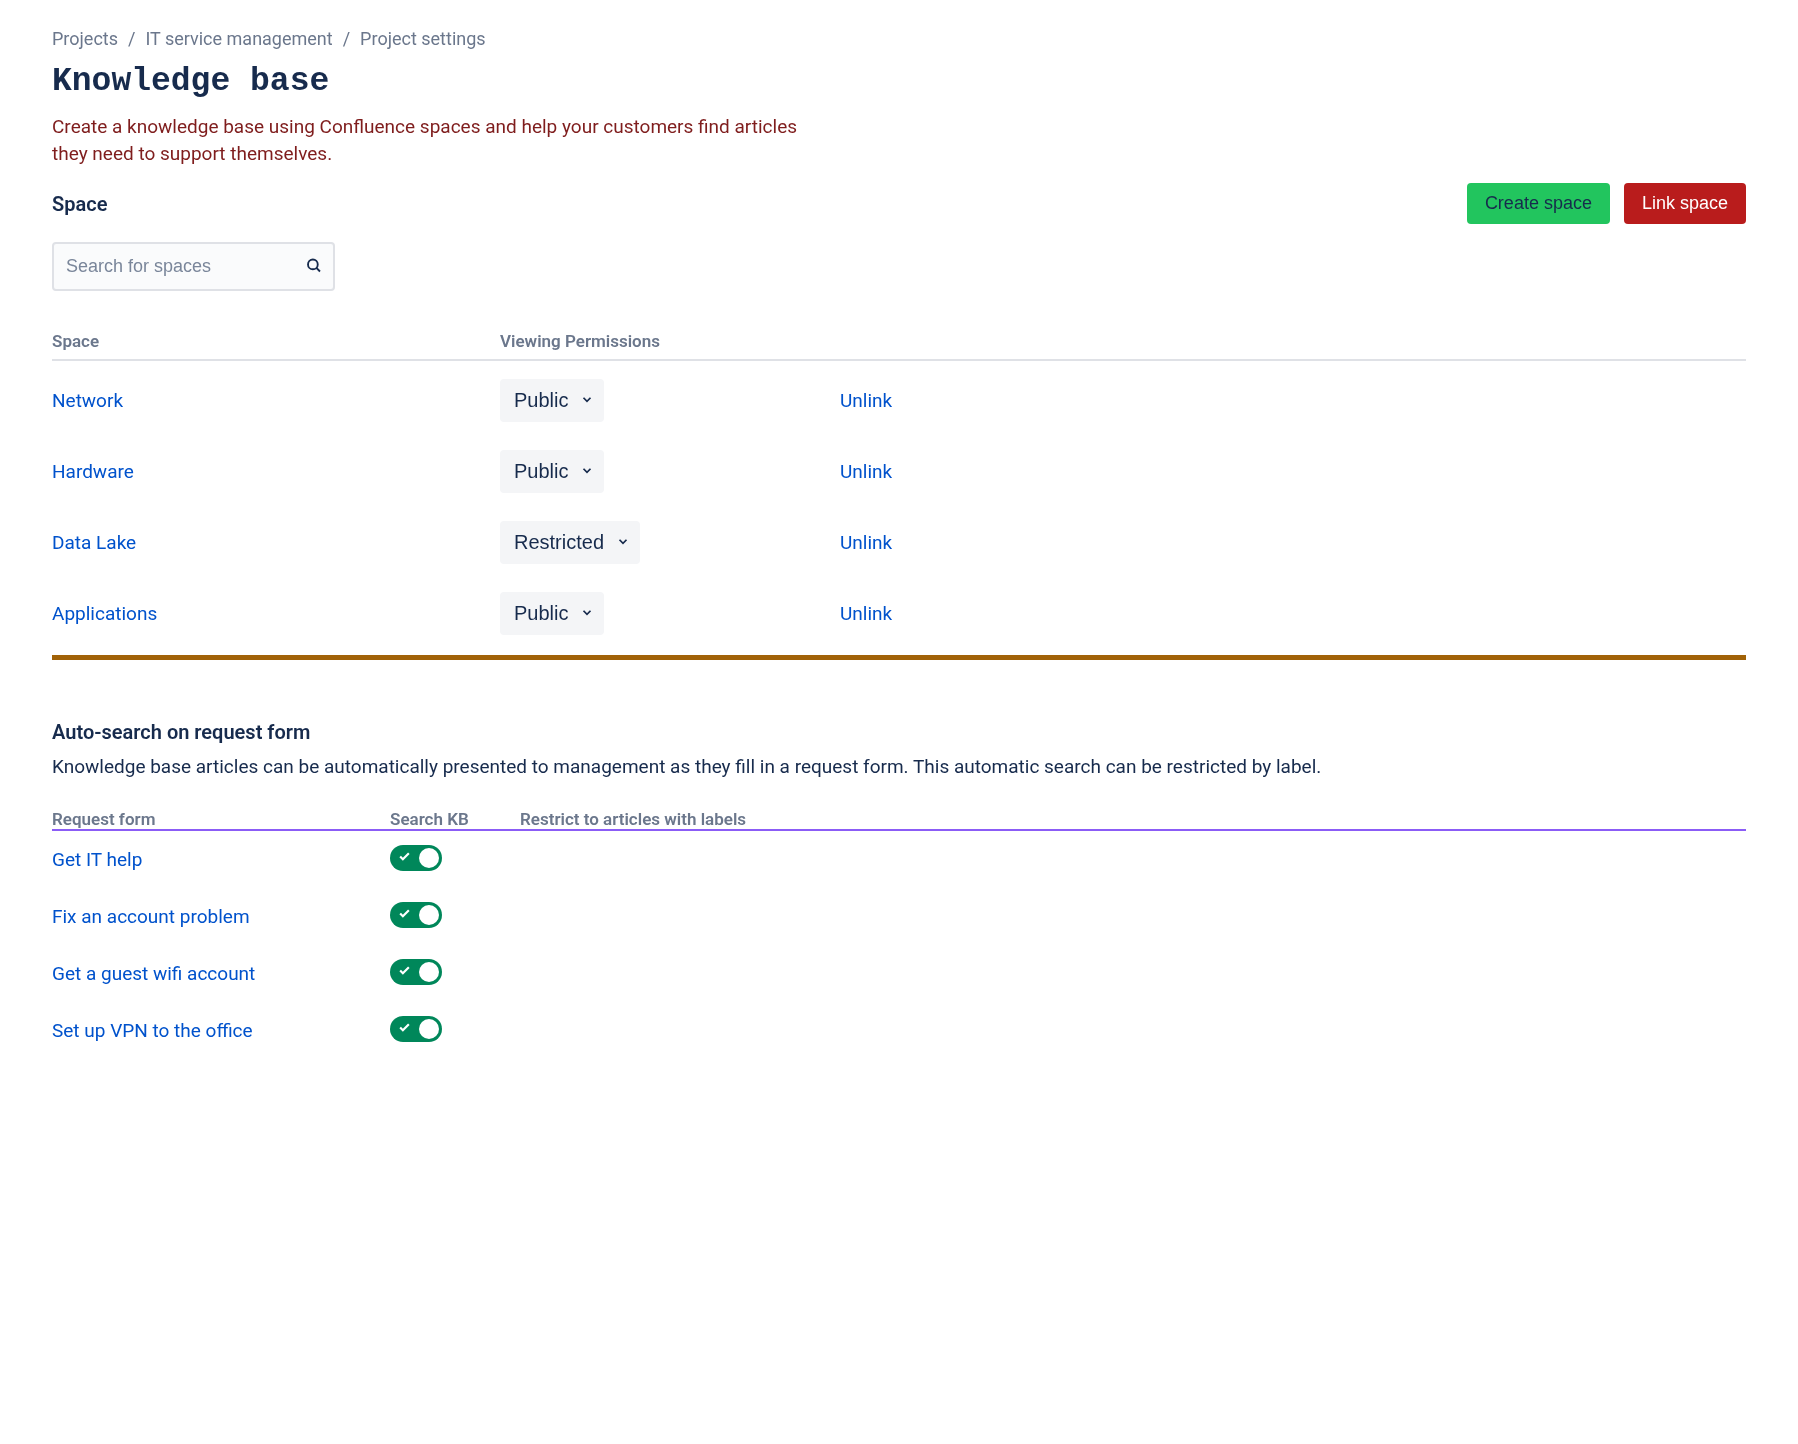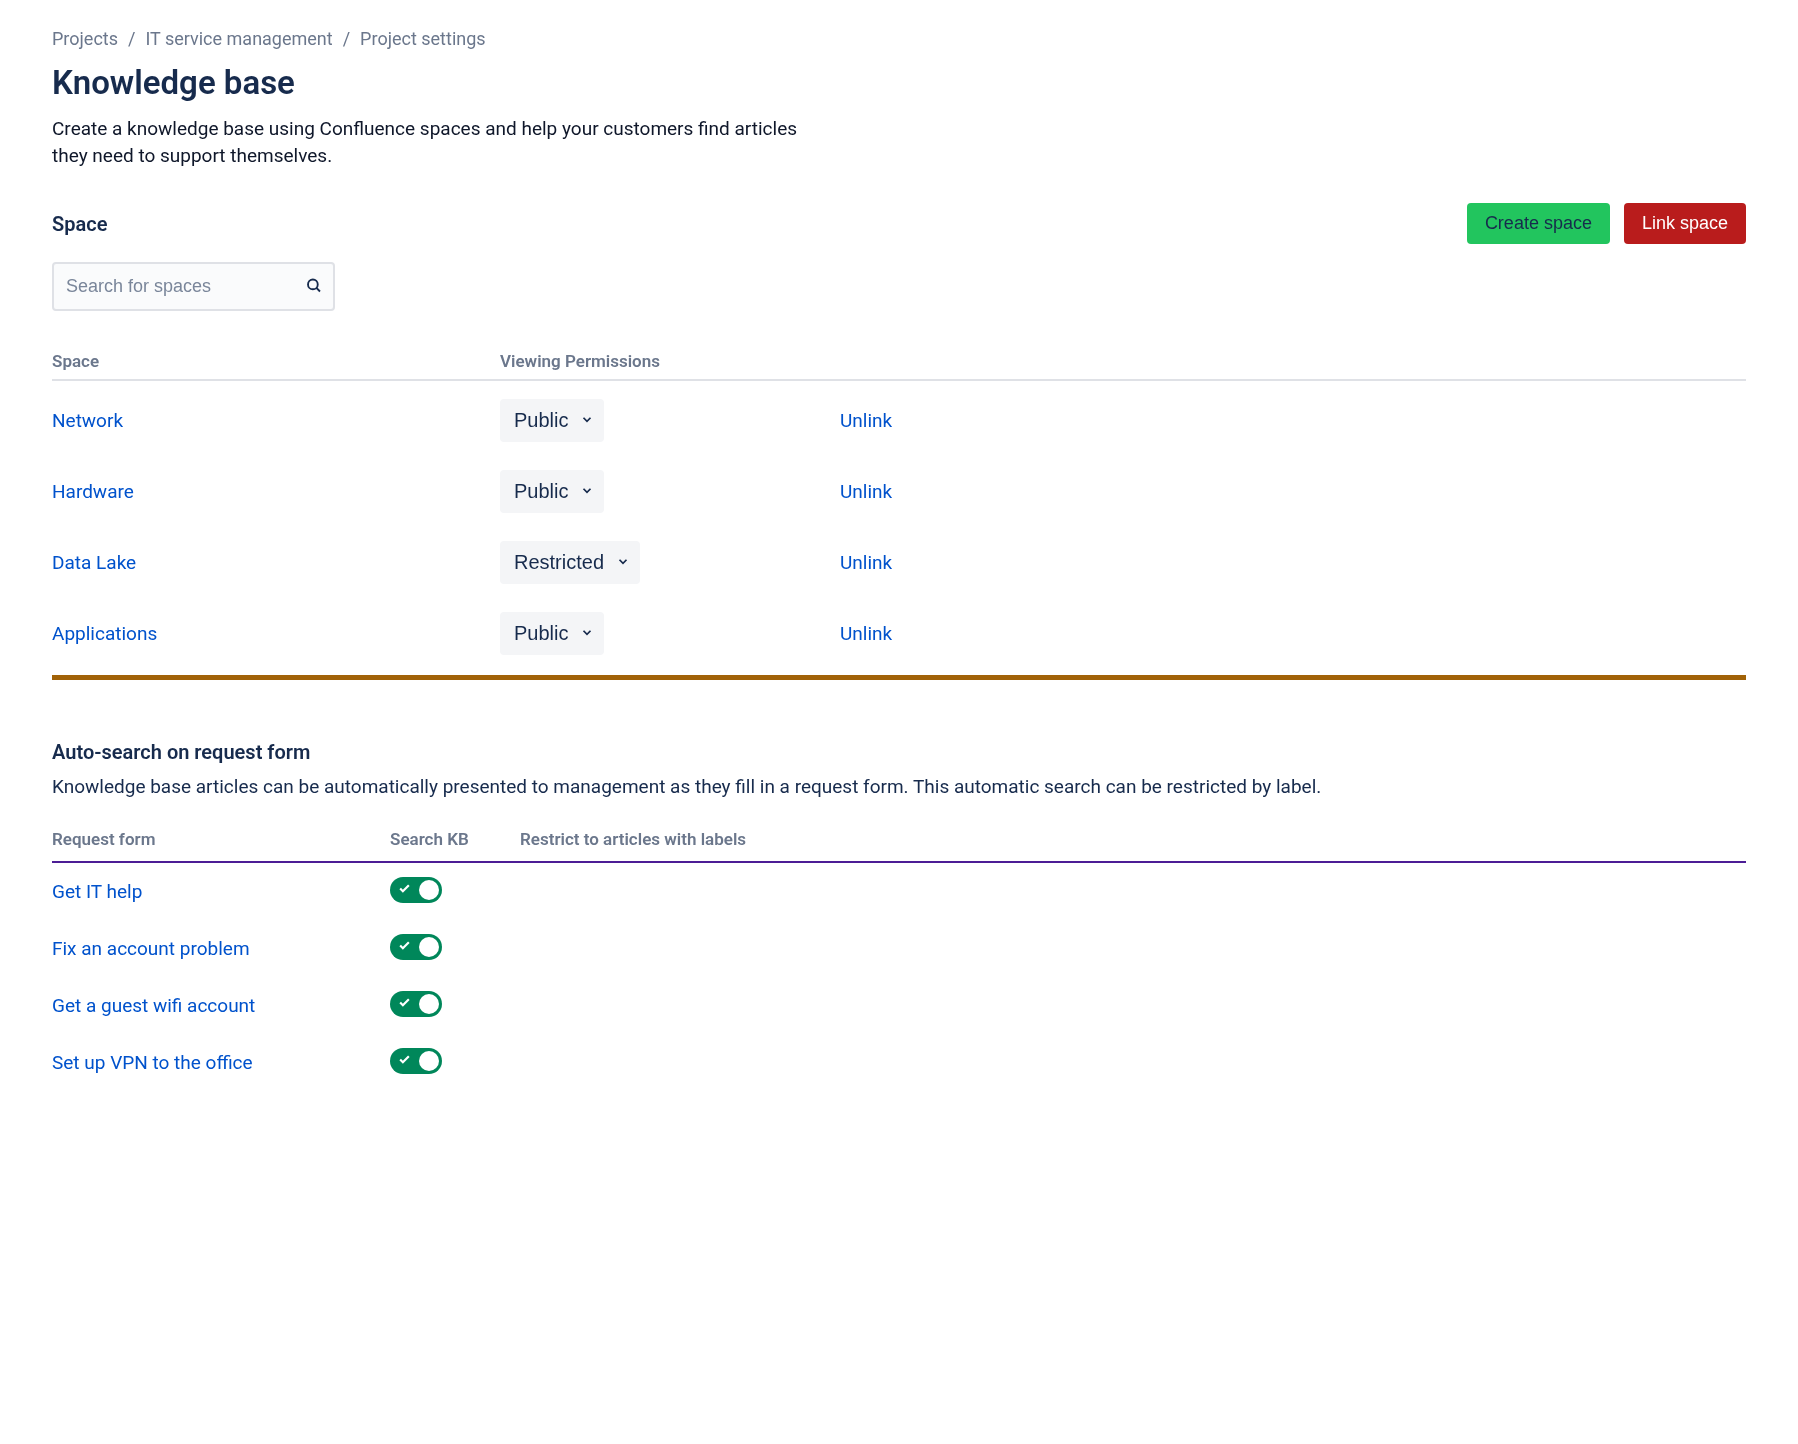--- a/index.html
+++ b/index.html
@@ -17,27 +17,28 @@
       color: #6B778C;
       margin-bottom: 14px;
     }
     .breadcrumb a { color: #6B778C; text-decoration: none; }
     .breadcrumb .sep { color: #6B778C; }
     h1.page-title {
       font-size: 33px;
       font-weight: 600;
       color: #172B4D;
       margin-bottom: 14px;
+      font-family: Liberation Mono, monospace;
     }
     .page-desc {
       font-size: 19px;
-      color: #0f172a;
+      color: #7f1d1d;
       line-height: 1.4;
       max-width: 760px;
-      margin-bottom: 34px;
+      margin-bottom: 16px;
     }
     .space-header-row {
       display: flex;
       justify-content: space-between;
       align-items: center;
       margin-bottom: 18px;
     }
     .space-label {
       font-size: 20px;
       font-weight: 600;
@@ -132,22 +133,22 @@
     }
     .section2 .desc {
       font-size: 19px;
       color: #172B4D;
       line-height: 1.4;
       margin-bottom: 28px;
     }
     .thead-row2 {
       display: grid;
       grid-template-columns: 338px 130px 1fr;
-      padding-bottom: 12px;
-      border-bottom: 2px solid #4c1d95;
+      padding-bottom: 0;
+      border-bottom: 2px solid #8b5cf6;
     }
     .tbody-row2 {
       display: grid;
       grid-template-columns: 338px 130px 1fr;
       align-items: center;
       padding: 14px 0;
     }
     .toggle {
       width: 52px;
       height: 26px;

